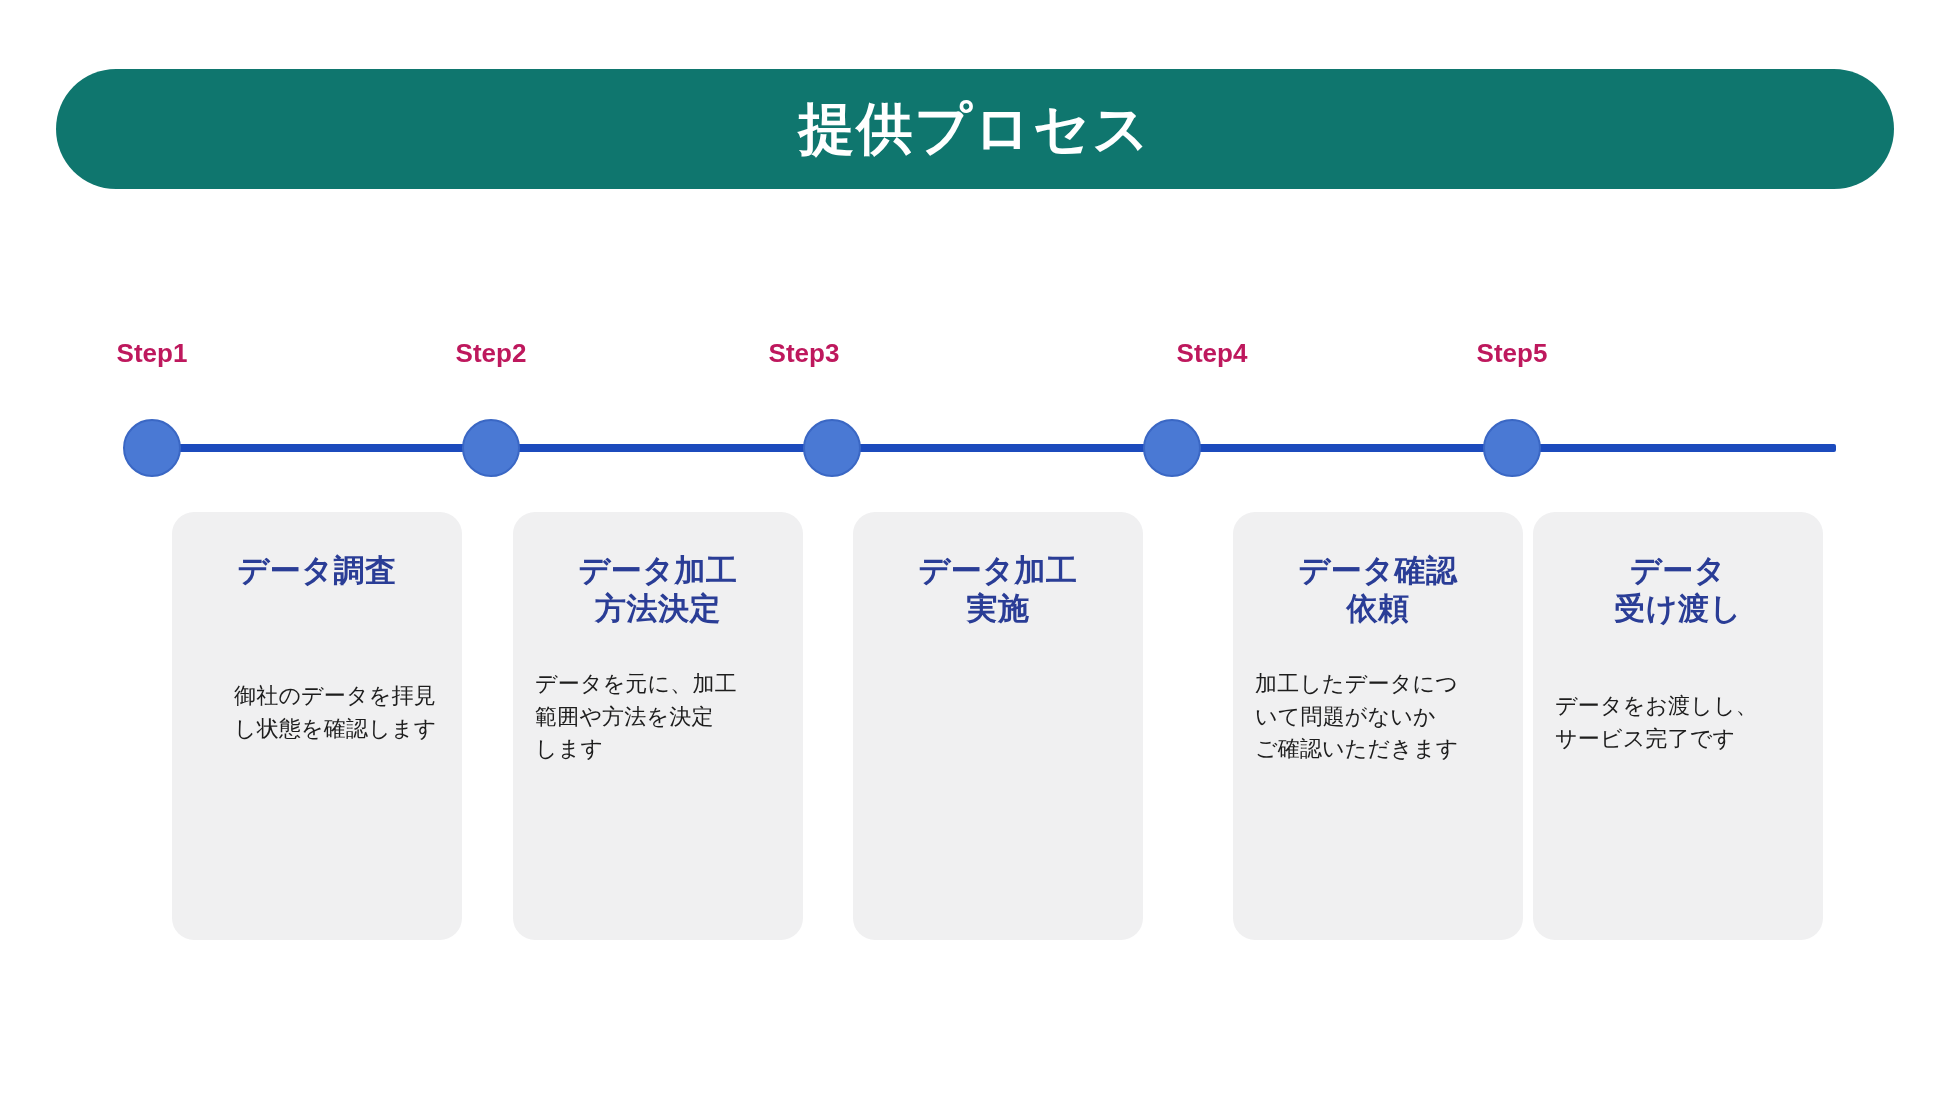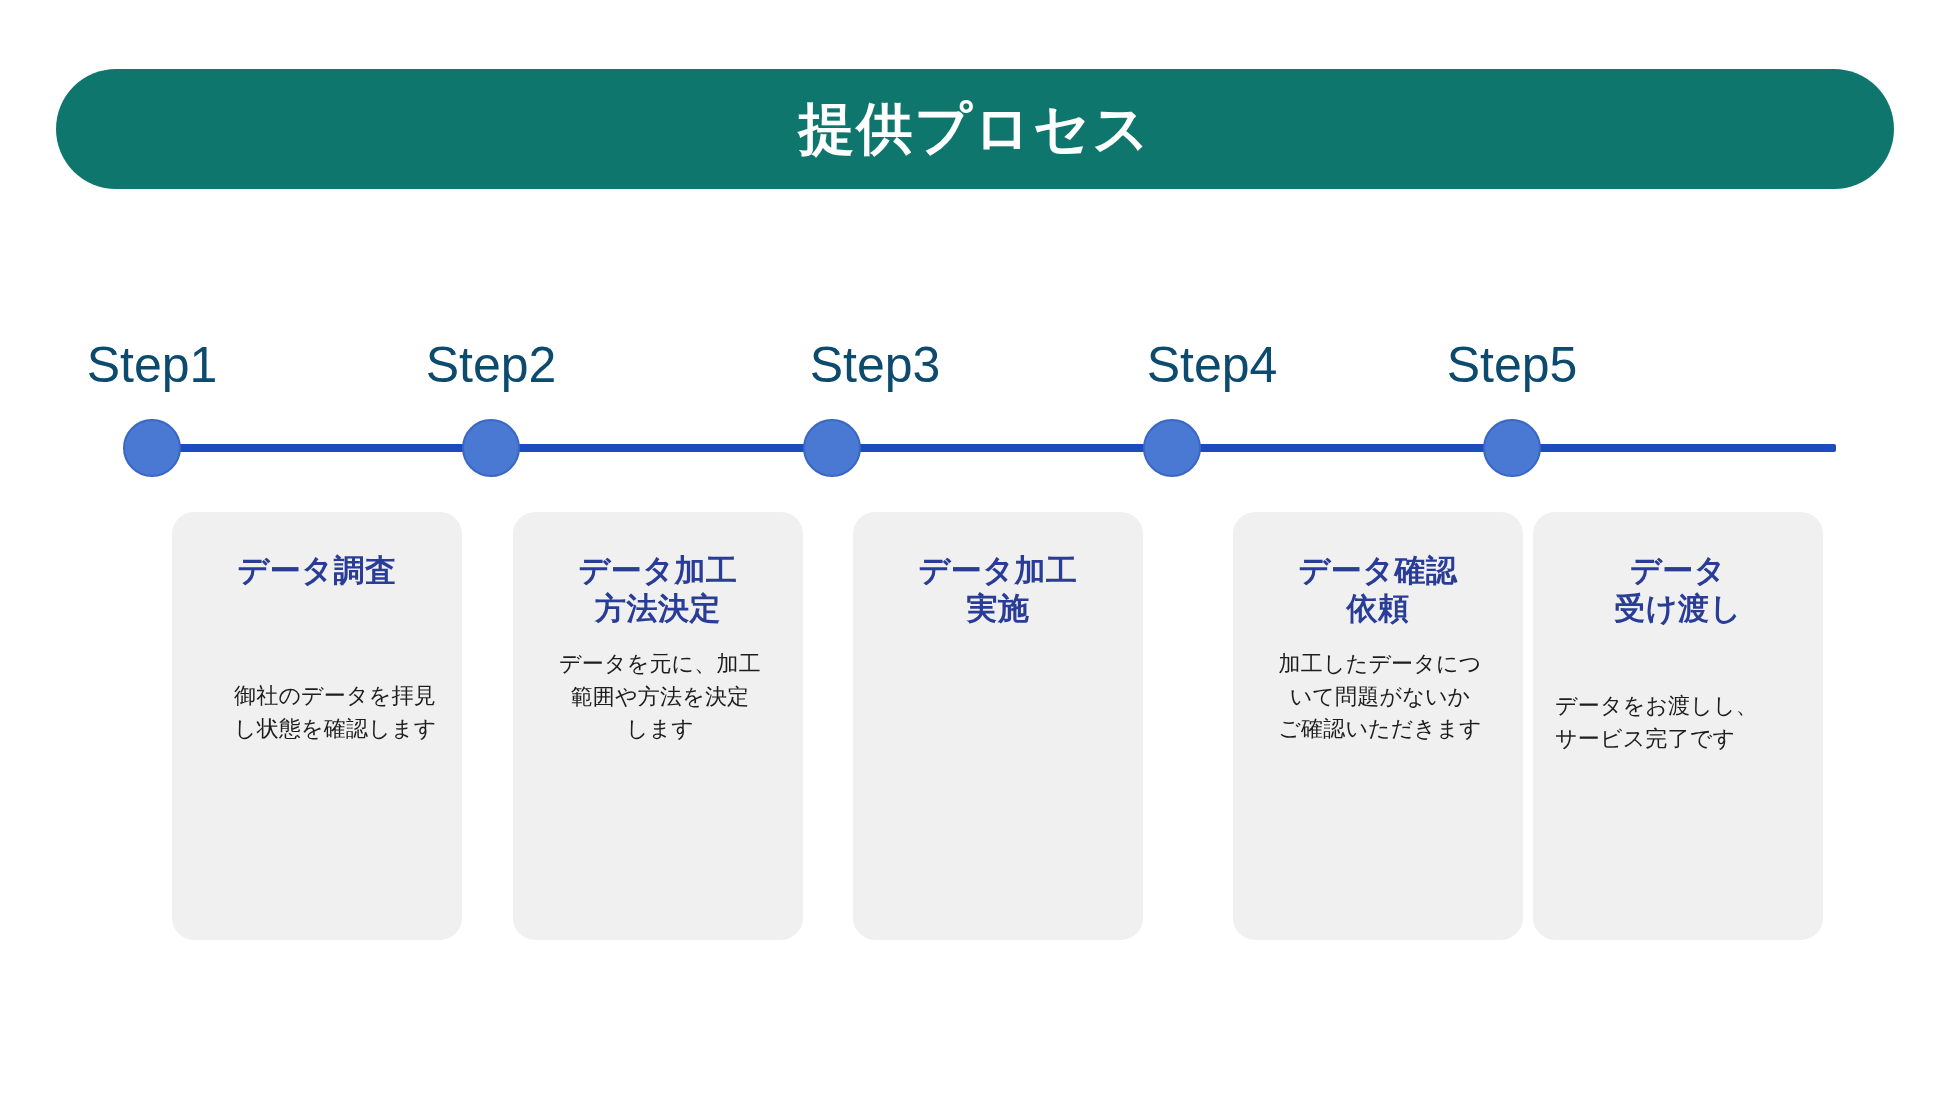--- a/index.html
+++ b/index.html
@@ -48,25 +48,25 @@
     border-radius: 2px;
   }
   .step-node {
     position: absolute;
     top: 340px;
     width: 220px;
     margin-left: -110px;
     text-align: center;
   }
   .step-label {
-    font-size: 50px;
-    color: #0c4a6e;
+    font-size: 26px;
+    color: #be185d;
     line-height: 1;
     white-space: nowrap;
-    font-weight: normal;
+    font-weight: bold;
   }
   .step-dot {
     position: absolute;
     top: 419px;
     width: 58px;
     height: 58px;
     margin-left: -29px;
     border-radius: 50%;
     background: #4a79d4;
     border: 2px solid #3a67c4;
@@ -103,21 +103,21 @@
     position: absolute;
     left: 22px;
     right: 18px;
     text-align: left;
     color: #1d1d1d;
     font-size: 22px;
     line-height: 1.48;
     letter-spacing: 0.2px;
   }
   .card-body.pos-a { top: 168px; margin-left: 40px; }
-  .card-body.pos-b { top: 136px; text-align: center; }
+  .card-body.pos-b { top: 156px; }
   .card-body.pos-c { top: 178px; }
 </style>
 </head>
 <body>
 
 <div class="title-banner">
   <div class="title-text">提供プロセス</div>
 </div>
 
 <div class="timeline-line"></div>
@@ -125,21 +125,21 @@
 <div class="step-node" style="left:152px;">
   <div class="step-label">Step1</div>
 </div>
 <div class="step-dot on-top" style="left:152px;"></div>
 
 <div class="step-node" style="left:491px;">
   <div class="step-label">Step2</div>
 </div>
 <div class="step-dot on-top" style="left:491px;"></div>
 
-<div class="step-node" style="left:875px;">
+<div class="step-node" style="left:804px;">
   <div class="step-label">Step3</div>
 </div>
 <div class="step-dot on-top" style="left:832px;"></div>
 
 <div class="step-node" style="left:1212px;">
   <div class="step-label">Step4</div>
 </div>
 <div class="step-dot on-top" style="left:1172px;"></div>
 
 <div class="step-node" style="left:1512px;">

